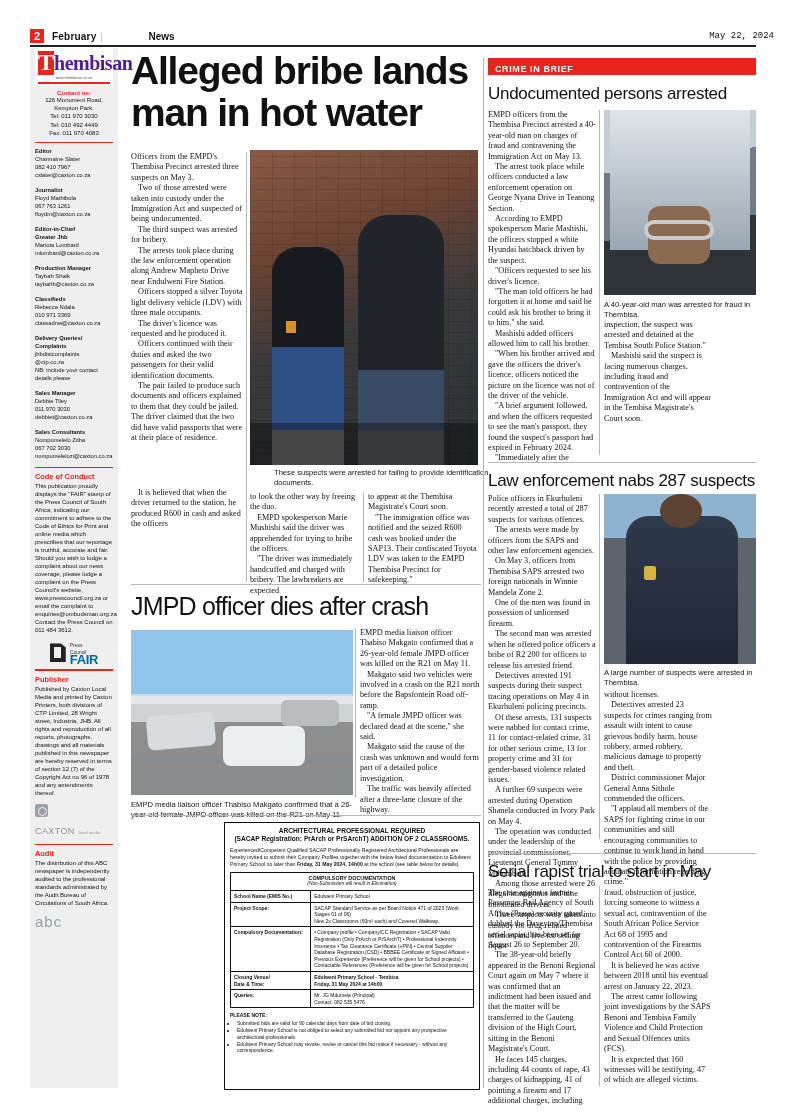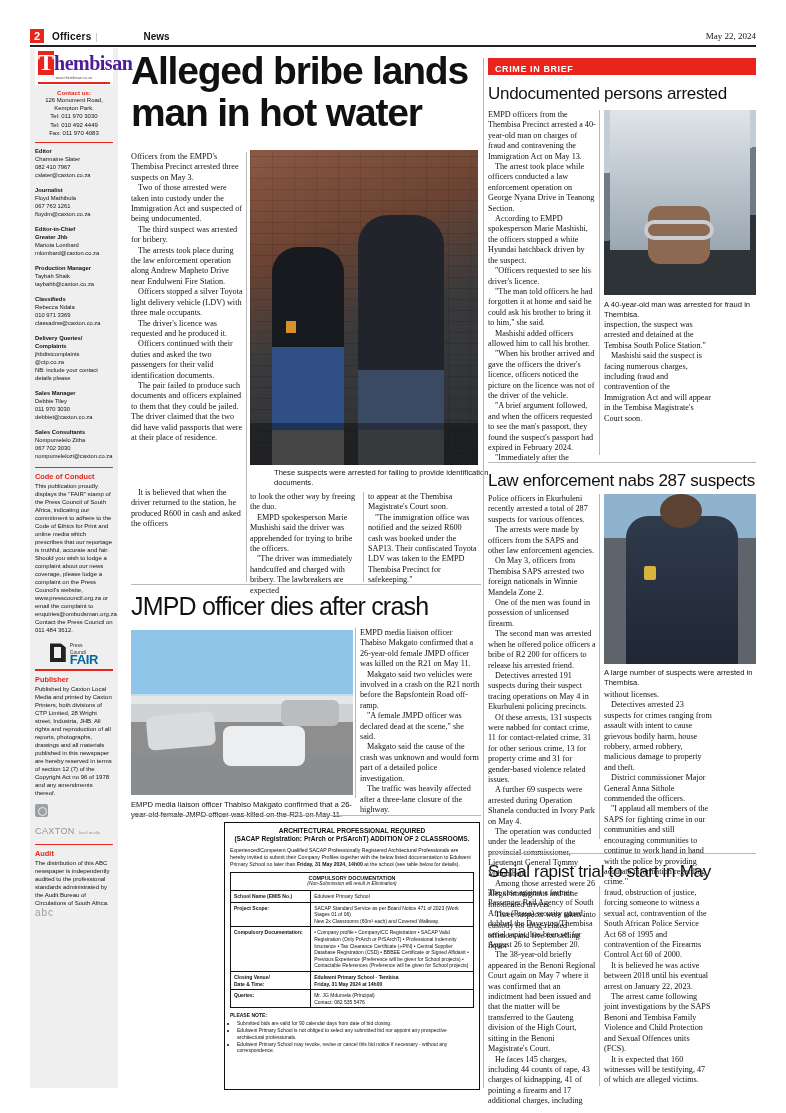--- a/index.html
+++ b/index.html
@@ -23,22 +23,22 @@
     font-weight:bold; font-size:11px; width:14px; height:14px;
     display:flex; align-items:center; justify-content:center; margin-left:30px;
   }
   .topbar-title {
     font-family:"Liberation Sans", sans-serif; font-size:10px; font-weight:bold;
     margin-left:8px; letter-spacing:0.2px;
   }
   .topbar-sep { margin:0 4px; color:#999; font-size:10px; }
   .topbar-sec { font-family:"Liberation Sans", sans-serif; font-size:10px; font-weight:bold;padding-left:42px; }
   .topdate {
-    margin-left:auto; margin-right:30px;
-    font-family:Liberation Serif, serif; font-size:9px;
+    margin-left:auto; margin-right:12px;
+    font-family:Liberation Mono, monospace; font-size:9px;
   }
   .hr-top { position:absolute; left:30px; top:45px; width:726px; height:1.5px; background:#222; }
 
   
   .rail {
     position:absolute; left:30px; top:48px; width:88px; height:1040px;
     background:#efefef; padding:0 5px 4px 5px;
   }
   .logo-box { background:#fff; padding:3px 3px 1px 3px; }
   .logo-row { display:flex; align-items:flex-start; }
@@ -83,21 +83,21 @@
   .fair-txt { font-family:"Liberation Sans", sans-serif; line-height:7px; }
   .fair-small { font-size:5px; color:#333; }
   .fair-big { font-size:13px; font-weight:bold; letter-spacing:-0.3px; color:#0369a1; }
 
   .caxton { display:flex; flex-direction:column; margin:7px 0 6px 0; }
   .caxton-mark { width:13px;height:13px;background:#9aa0a6;border-radius:2px;position:relative;margin-bottom:3px;}
   .caxton-mark:after{content:"";position:absolute;left:3px;top:3px;width:7px;height:7px;border:1.6px solid #efefef;border-radius:50%;}
   .caxton-name { font-family:"Liberation Sans", sans-serif; font-size:9px; color:#8d9398; letter-spacing:0.4px;}
   .caxton-sub { font-size:4.6px; color:#8d9398; }
 
-  .abc-logo { font-family:"Liberation Sans", sans-serif; font-size:10px; color:#9aa0a6; letter-spacing:1px;}
+  .abc-logo { margin-top:6px; font-family:"Liberation Sans", sans-serif; font-size:15px; color:#9aa0a6; letter-spacing:1px;}
 
   
   .headline {
     position:absolute; left:131px; top:50px; width:350px;
     font-family:"Liberation Sans", sans-serif; font-weight:bold;
     font-size:39px; line-height:42px; letter-spacing:-1.2px; color:#111;
   }
   .vrule { position:absolute; background:#b8b8b8; width:1px; }
   .hrule { position:absolute; background:#b8b8b8; height:1px; }
 
@@ -217,21 +217,21 @@
   .rc1 { left:488px; top:888px; width:108px; }
   .rc2 { left:604px; top:888px; width:108px; }
 </style>
 </head>
 <body>
 
 <div class="page">
 
   <div class="topbar">
     <div class="pagenum">2</div>
-    <div class="topbar-title">Officers</div>
+    <div class="topbar-title">February</div>
     <div class="topbar-sep">|</div>
     <div class="topbar-sec">News</div>
     <div class="topdate">May 22, 2024</div>
   </div>
   <div class="hr-top"></div>
 
   <div class="rail">
     <div class="logo-box">
       <div class="logo-row">
         <div class="logo-t">T</div>

